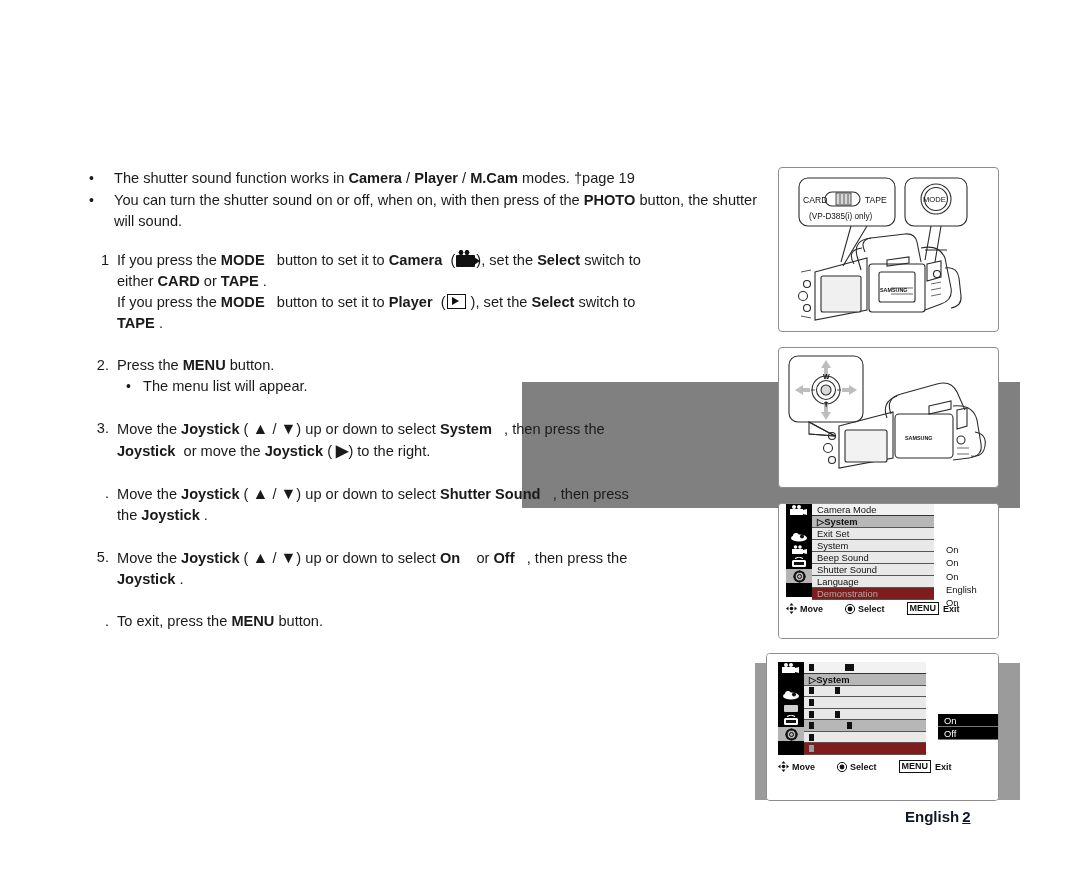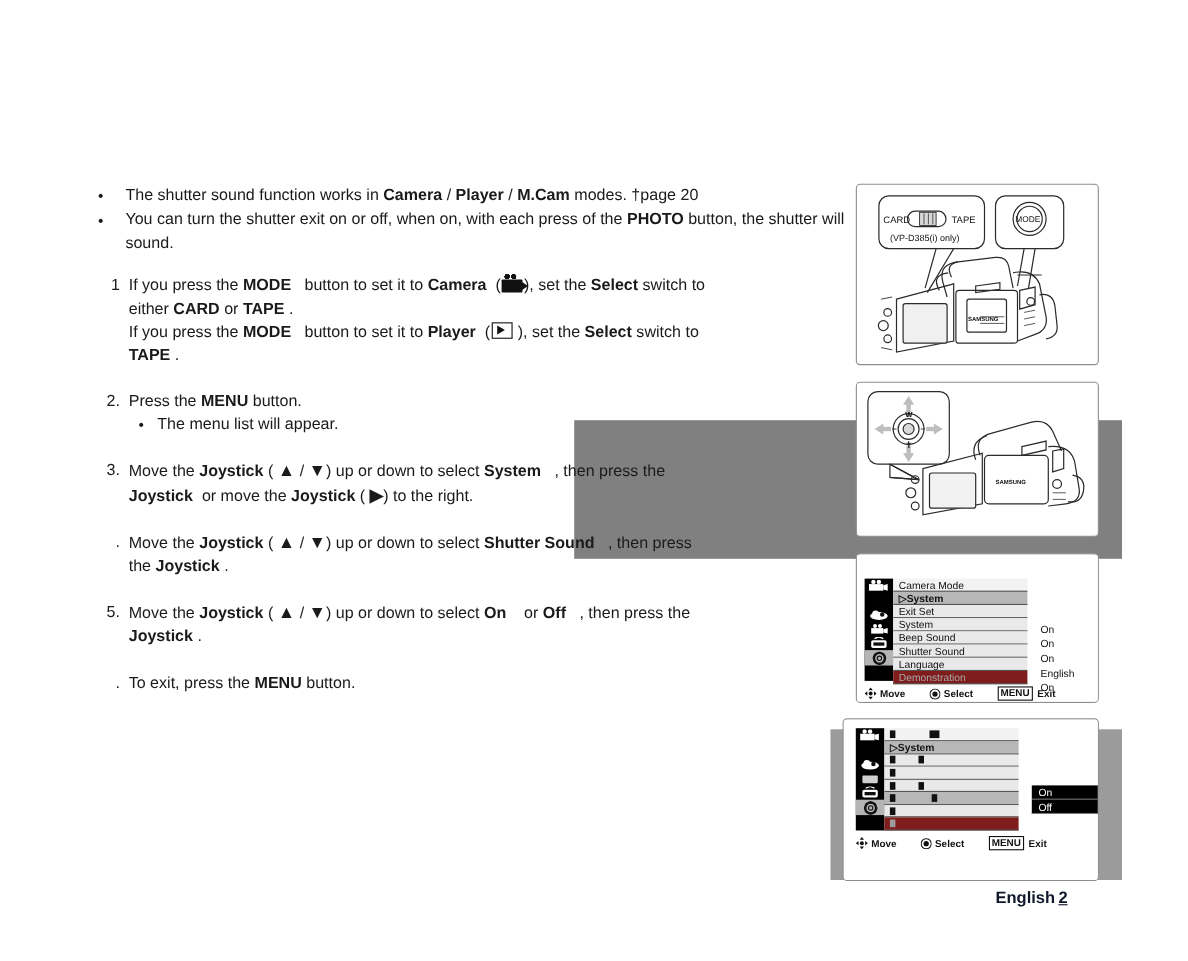--- a/index.html
+++ b/index.html
@@ -188,21 +188,21 @@
   #fig-menu-system { left: 778px; top: 503px; width: 219px; height: 134px; }
   #fig-menu-onoff  { left: 766px; top: 653px; width: 231px; height: 146px; }
 
   .fig-svg { display: block; width: 100%; height: 100%; }
 
   
   .osd {
     position: absolute;
     inset: 0;
     background: #fff;
-    padding: 22px 7px 4px 7px;
+    padding: 0 7px 4px 7px;
     box-sizing: border-box;
     font-size: 9px;
   }
   .osd-body {
     position: relative;
     display: flex;
     height: 93px;
   }
   .osd-icons {
     width: 26px;
@@ -319,28 +319,28 @@
 
   <div class="gray-band-mid"></div>
   <div class="gray-band-bottom"></div>
 
 
   <div class="intro">
 
     <div class="bullet-row">
       <span class="bullet-dot">•</span>
       <span>
-        <span>The shutter sound function works in </span><b class="kw">Camera</b><span> / </span><b class="kw">Player</b><span> / </span><b class="kw">M.Cam</b><span> modes.  †page 20</span>
+        <span>The shutter sound function works in </span><b class="kw">Camera</b><span> / </span><b class="kw">Player</b><span> / </span><b class="kw">M.Cam</b><span> modes.  †page 19</span>
       </span>
     </div>
 
     <div class="bullet-row">
       <span class="bullet-dot">•</span>
       <span>
-        <span>You can turn the shutter exit on or off, when on, with each press of the </span><b class="kw">PHOTO</b><span> button, the shutter will sound.</span>
+        <span>You can turn the shutter sound on or off, when on, with then press of the </span><b class="kw">PHOTO</b><span> button, the shutter will sound.</span>
       </span>
     </div>
 
   </div>
 
   <div class="steps">
 
     <div class="step">
       <span class="step-num">1</span>
       <div>

